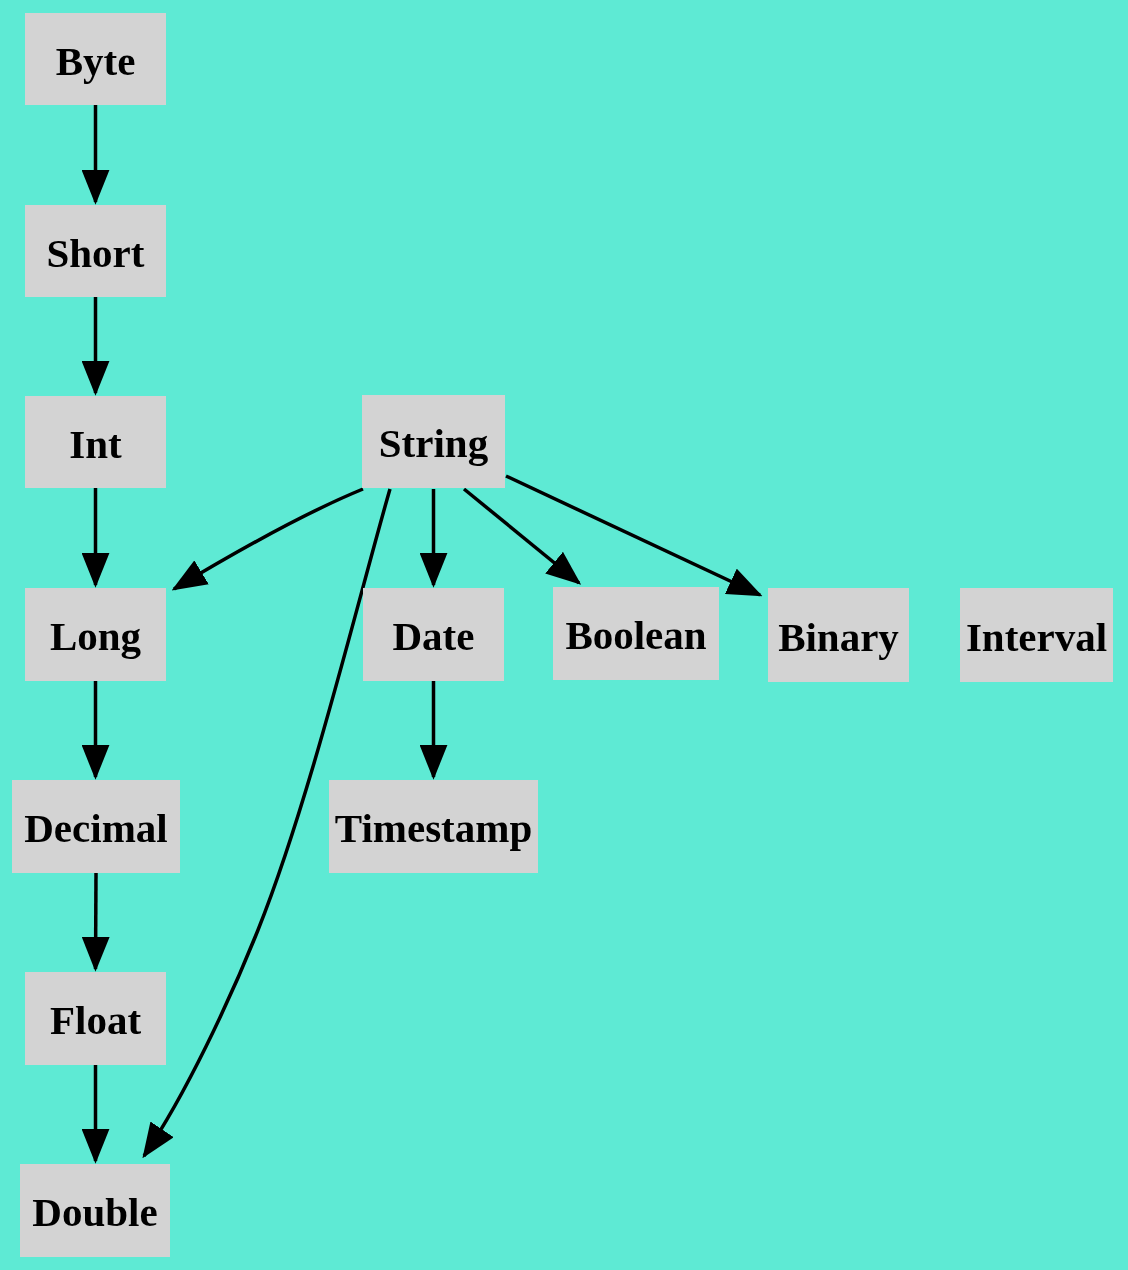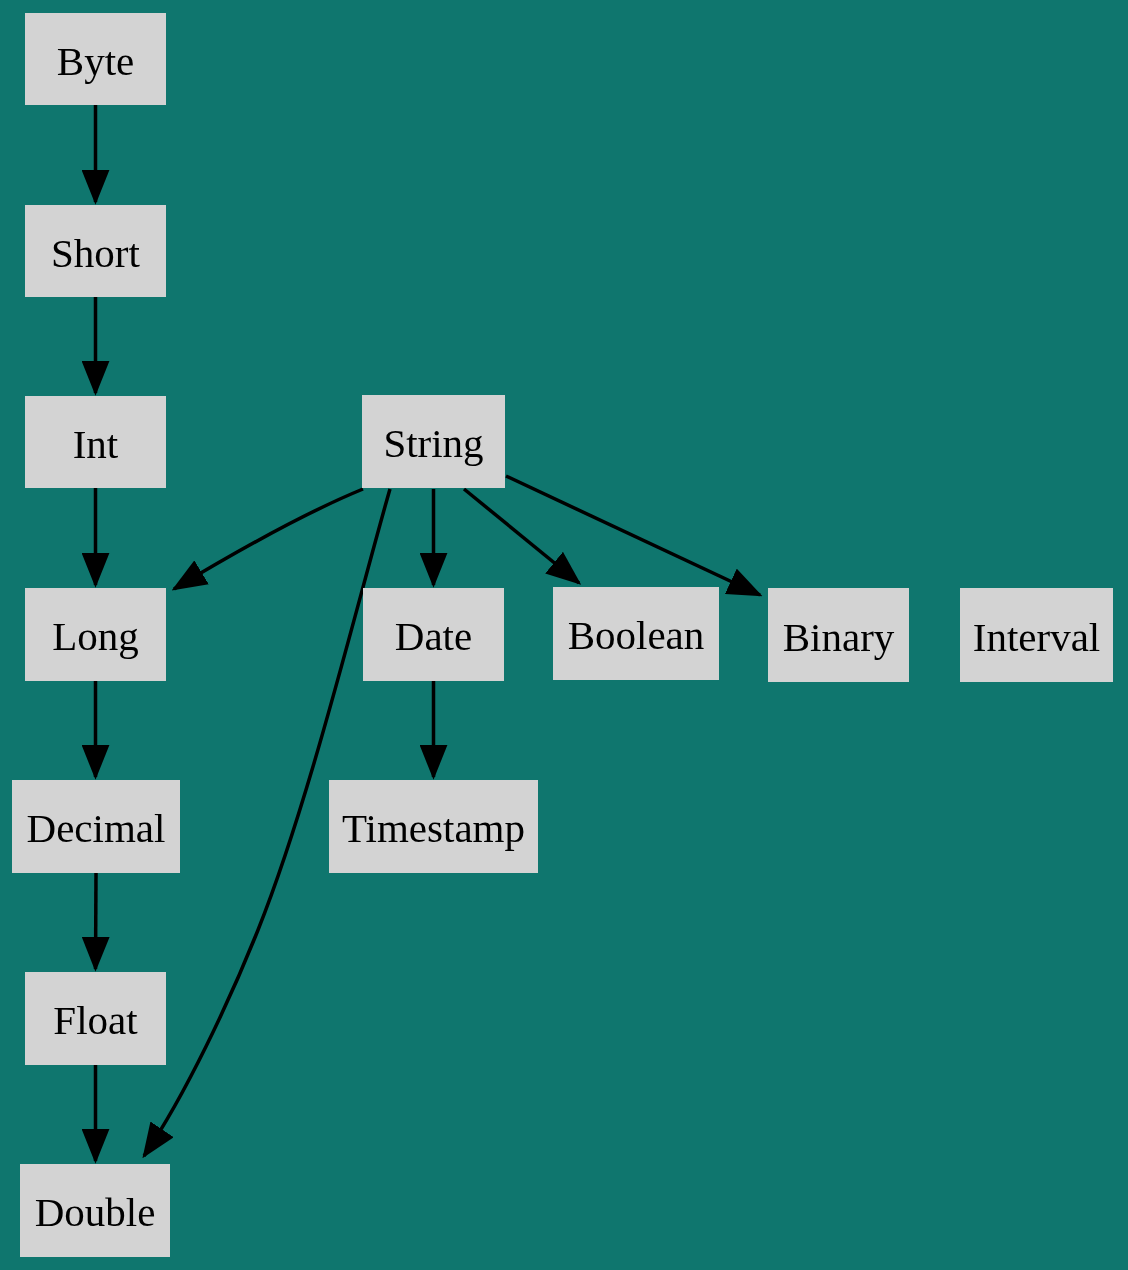--- a/index.html
+++ b/index.html
@@ -7,21 +7,22 @@
     padding: 0;
     background: #ffffff;
     width: 1128px;
     height: 1270px;
     overflow: hidden;
   }
   .canvas {
     position: relative;
     width: 1128px;
     height: 1270px;
-    background: #0f766e;
+    background: #5eead4;
+    font-weight: bold;
   }
   svg { display: block; }
   .edge {
     stroke: #000000;
     stroke-width: 3.5;
     fill: none;
   }
   .arrowhead { fill: #000000; stroke: none; }
   .node-box { stroke: none; }
   .node-label {

